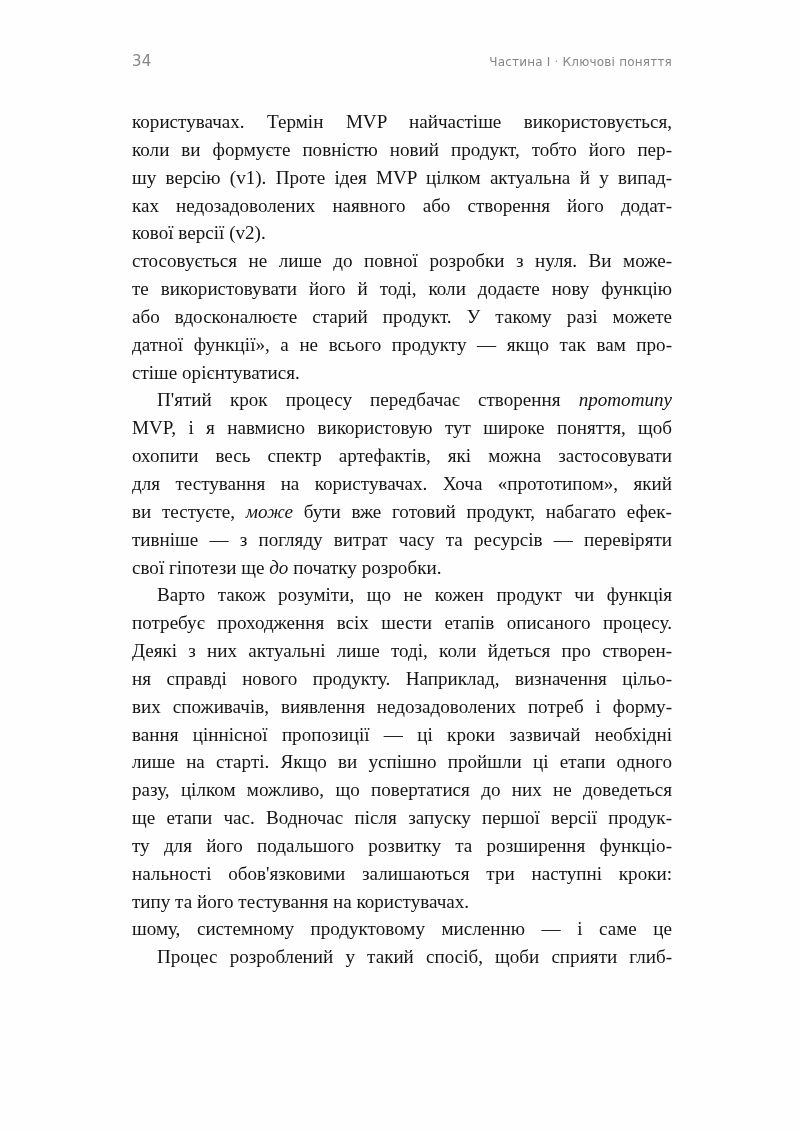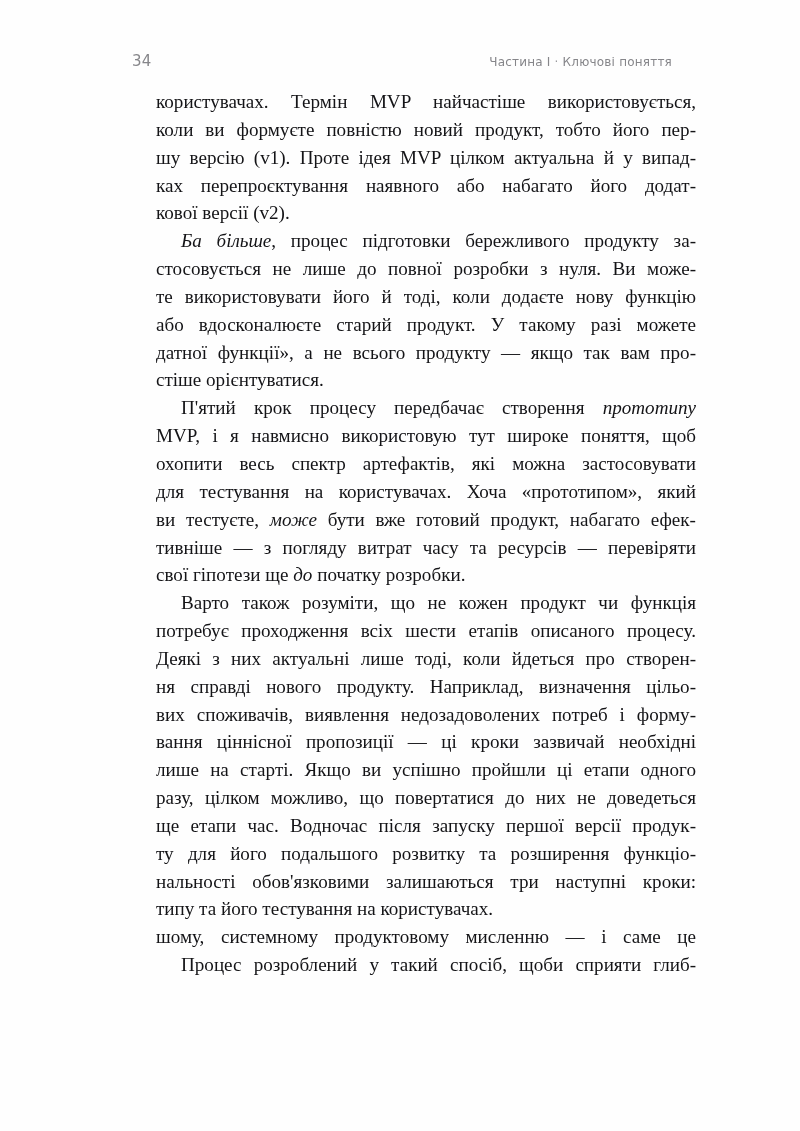--- a/index.html
+++ b/index.html
@@ -48,23 +48,22 @@
   }
   .running-head .head-sep {
     padding: 0 4px;
     color: #9a9a9e;
   }
 
   
   .textblock {
     position: absolute;
     left: 132px;
-    top: 88px;
+    top: 108px;
     width: 540px;
-    margin-left: 24px;
   }
 
   .para {
     margin: 0;
     color: #141417;
     font-size: 19.1px;
     line-height: 27.85px;
   }
 
   
@@ -105,26 +104,25 @@
       <span>Частина I</span><span class="head-sep">·</span><span>Ключові поняття</span>
     </span>
   </div>
 
   <div class="textblock">
 
     <p class="para">
       <span class="ln">користувачах. Термін MVP найчастіше використовується,</span>
       <span class="ln">коли ви формуєте повністю новий продукт, тобто його пер-</span>
       <span class="ln">шу версію (v1). Проте ідея MVP цілком актуальна й у випад-</span>
-      <span class="ln">ках перепроєктування наявного або набагато його додат-</span>
+      <span class="ln">ках недозадоволених наявного або створення його додат-</span>
       <span class="ln flush">кової версії (v2).</span>
     </p>
 
     <p class="para">
-      <span class="ln indent just"><span class="it">Ба більше</span>, процес підготовки бережливого продукту за-</span>
       <span class="ln">стосовується не лише до повної розробки з нуля. Ви може-</span>
       <span class="ln">те використовувати його й тоді, коли додаєте нову функцію</span>
       <span class="ln">або вдосконалюєте старий продукт. У такому разі можете</span>
       <span class="ln">датної функції», а не всього продукту — якщо так вам про-</span>
       <span class="ln flush">стіше орієнтуватися.</span>
     </p>
 
     <p class="para">
       <span class="ln indent just">П'ятий крок процесу передбачає створення <span class="it">прототипу</span></span>
       <span class="ln">MVP, і я навмисно використовую тут широке поняття, щоб</span>

